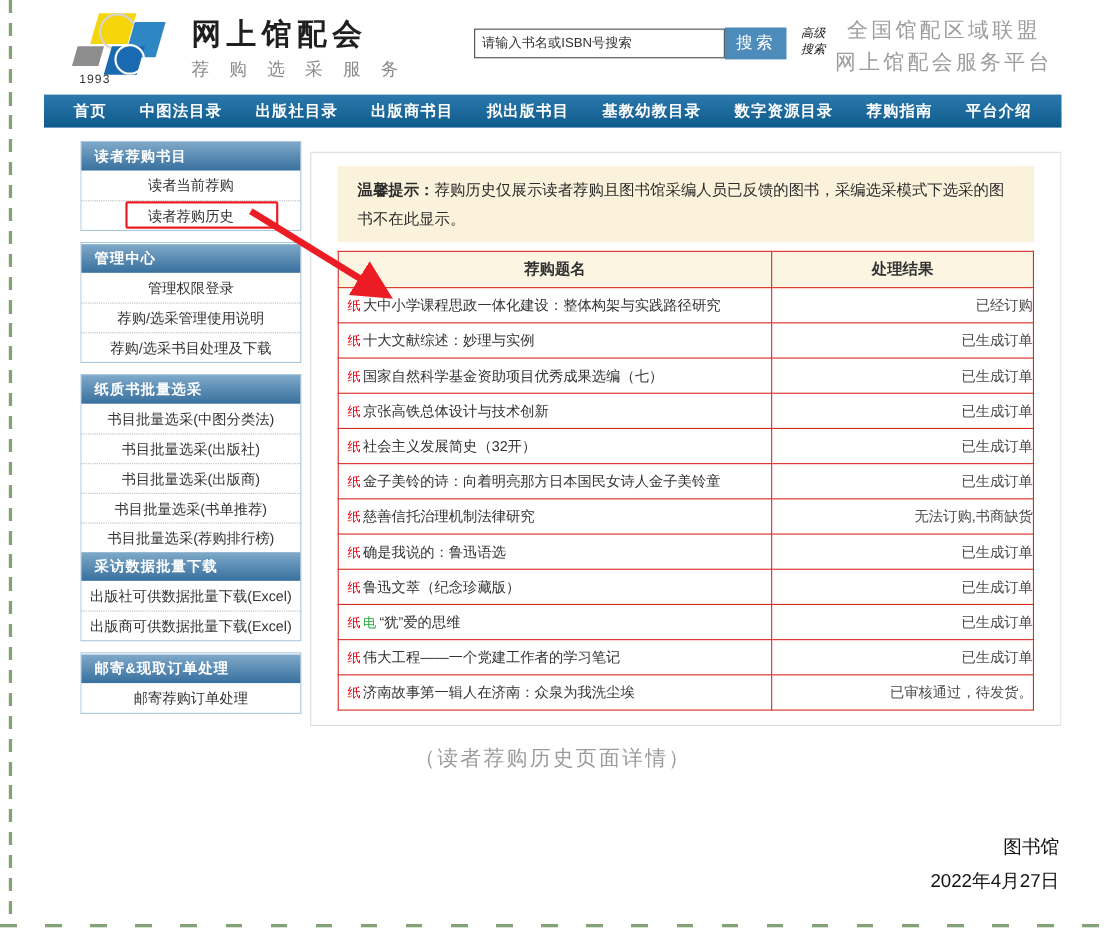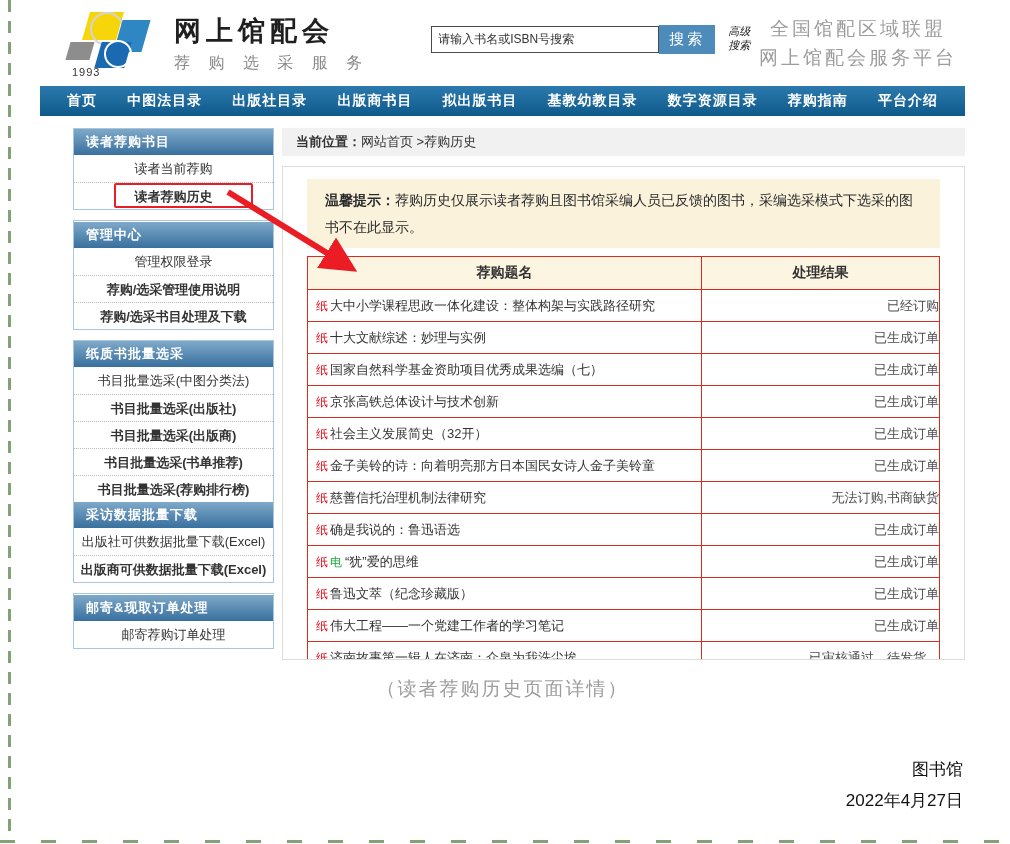--- a/index.html
+++ b/index.html
@@ -42,21 +42,21 @@
   
   .site-body { margin-top:12px; display:flex; gap:8px; height:532px; overflow:hidden;margin-left:33px; }
 
   
   .sidebar { width:201px; flex:0 0 auto; display:flex; flex-direction:column; gap:10px; }
   .menu-box { border:1px solid #a9c7dc; background:#fff; }
   .menu-box.strip { padding-top:1px; }
   .menu-header { height:26px; line-height:26px; padding-left:12px; color:#fff; font-size:13px; font-weight:bold;
     background:linear-gradient(#7fa9c9,#38709e); letter-spacing:1px; }
   .menu-item { position:relative; height:27px; line-height:27px; text-align:center; font-size:13px; color:#333; cursor:pointer; }
-  .menu-item + .menu-item { border-top:1px dotted #b9b9b9;font-weight:bold; }
+  .menu-item + .menu-item { border-top:1px dotted #b9b9b9; }
   .menu-item.highlighted::after { content:""; position:absolute; left:40px; right:20px; top:0; bottom:1px;
     border:2px solid #ec1c24; border-radius:2px; pointer-events:none; }
 
   
   .content { flex:1; display:flex; flex-direction:column; min-width:0; }
   .breadcrumb { height:28px; line-height:28px; background:#f1f1f1; padding-left:14px; font-size:13px; color:#333; }
   .breadcrumb b { font-weight:bold; }
   .panel { margin-top:10px; border:1px solid #dcdcdc; flex:1; padding:12px 24px 0 24px; overflow:hidden; background:#fff; }
   .notice { background:#fbf2dc; padding:8px 18px; font-size:14px; color:#2b2b2b; line-height:1.9; }
   .notice b { font-weight:bold; }
@@ -148,23 +148,20 @@
             <div class="menu-item">出版社可供数据批量下载(Excel)</div>
             <div class="menu-item">出版商可供数据批量下载(Excel)</div>
           </div>
           <div class="menu-box strip">
             <div class="menu-header">邮寄&amp;现取订单处理</div>
             <div class="menu-item">邮寄荐购订单处理</div>
           </div>
         </div>
 
       <div class="content">
-        <div class="breadcrumb">
-          <b>当前位置：</b><span>网站首页 &gt;荐购历史</span>
-        </div>
         <div class="panel">
           <div class="notice">
             <b>温馨提示：</b><span>荐购历史仅展示读者荐购且图书馆采编人员已反馈的图书，采编选采模式下选采的图书不在此显示。</span>
           </div>
           <table class="hist">
             <thead>
               <tr>
                 <th>荐购题名</th>
                 <th class="cell-result">处理结果</th>
               </tr>
@@ -196,25 +193,25 @@
                 </tr>
                 <tr>
                   <td class="cell-title"><span class="prefix-paper">纸</span>慈善信托治理机制法律研究</td>
                   <td class="cell-result">无法订购,书商缺货</td>
                 </tr>
                 <tr>
                   <td class="cell-title"><span class="prefix-paper">纸</span>确是我说的：鲁迅语选</td>
                   <td class="cell-result">已生成订单</td>
                 </tr>
                 <tr>
+                  <td class="cell-title"><span class="prefix-paper">纸</span>鲁迅文萃（纪念珍藏版）</td>
+                  <td class="cell-result">已生成订单</td>
+                </tr>
+                <tr>
                   <td class="cell-title"><span class="prefix-paper">纸</span><span class="prefix-digital">电</span>“犹”爱的思维</td>
-                  <td class="cell-result">已生成订单</td>
-                </tr>
-                <tr>
-                  <td class="cell-title"><span class="prefix-paper">纸</span>鲁迅文萃（纪念珍藏版）</td>
                   <td class="cell-result">已生成订单</td>
                 </tr>
                 <tr>
                   <td class="cell-title"><span class="prefix-paper">纸</span>伟大工程——一个党建工作者的学习笔记</td>
                   <td class="cell-result">已生成订单</td>
                 </tr>
                 <tr>
                   <td class="cell-title"><span class="prefix-paper">纸</span>济南故事第一辑人在济南：众泉为我洗尘埃</td>
                   <td class="cell-result">已审核通过，待发货。</td>
                 </tr>

